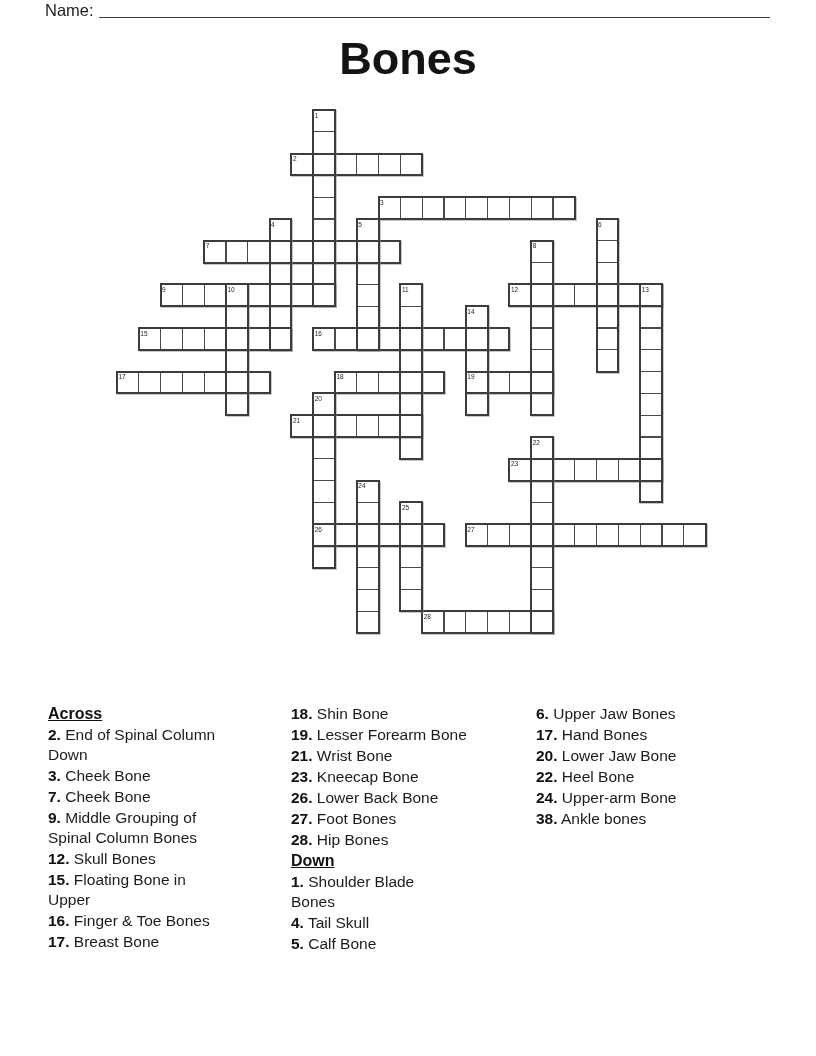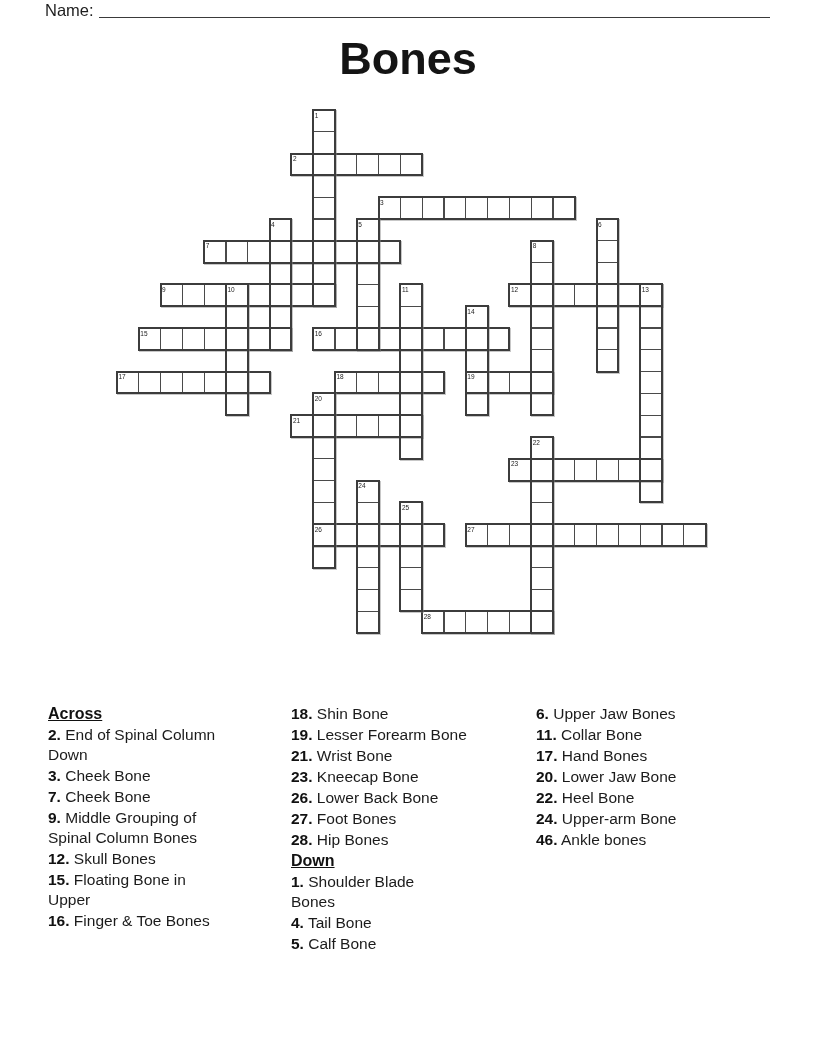--- a/index.html
+++ b/index.html
@@ -271,47 +271,47 @@
         <div class="clue"><b>2.</b><span> End of Spinal Column
 Down</span></div>
         <div class="clue"><b>3.</b><span> Cheek Bone</span></div>
         <div class="clue"><b>7.</b><span> Cheek Bone</span></div>
         <div class="clue"><b>9.</b><span> Middle Grouping of
 Spinal Column Bones</span></div>
         <div class="clue"><b>12.</b><span> Skull Bones</span></div>
         <div class="clue"><b>15.</b><span> Floating Bone in
 Upper</span></div>
         <div class="clue"><b>16.</b><span> Finger &amp; Toe Bones</span></div>
+        <div class="clue"><b>17.</b><span> Breast Bone</span></div>
       </div>
   </div>
 
   <div class="clue-col" style="left:291px;top:704px;">
     <div id="across-list-2">
         <div class="clue"><b>18.</b><span> Shin Bone</span></div>
         <div class="clue"><b>19.</b><span> Lesser Forearm Bone</span></div>
         <div class="clue"><b>21.</b><span> Wrist Bone</span></div>
         <div class="clue"><b>23.</b><span> Kneecap Bone</span></div>
         <div class="clue"><b>26.</b><span> Lower Back Bone</span></div>
         <div class="clue"><b>27.</b><span> Foot Bones</span></div>
         <div class="clue"><b>28.</b><span> Hip Bones</span></div>
       </div>
     <div class="clue-heading">Down</div>
     <div id="down-list-1">
         <div class="clue"><b>1.</b><span> Shoulder Blade
 Bones</span></div>
-        <div class="clue"><b>4.</b><span> Tail Bone</span></div>
+        <div class="clue"><b>4.</b><span> Tail Skull</span></div>
         <div class="clue"><b>5.</b><span> Calf Bone</span></div>
       </div>
   </div>
 
   <div class="clue-col" style="left:536px;top:704px;">
     <div id="down-list-2">
         <div class="clue"><b>6.</b><span> Upper Jaw Bones</span></div>
-        <div class="clue"><b>11.</b><span> Collar Bone</span></div>
         <div class="clue"><b>17.</b><span> Hand Bones</span></div>
         <div class="clue"><b>20.</b><span> Lower Jaw Bone</span></div>
         <div class="clue"><b>22.</b><span> Heel Bone</span></div>
         <div class="clue"><b>24.</b><span> Upper-arm Bone</span></div>
-        <div class="clue"><b>46.</b><span> Ankle bones</span></div>
+        <div class="clue"><b>38.</b><span> Ankle bones</span></div>
       </div>
   </div>
 
 </div>
 
 </body></html>

